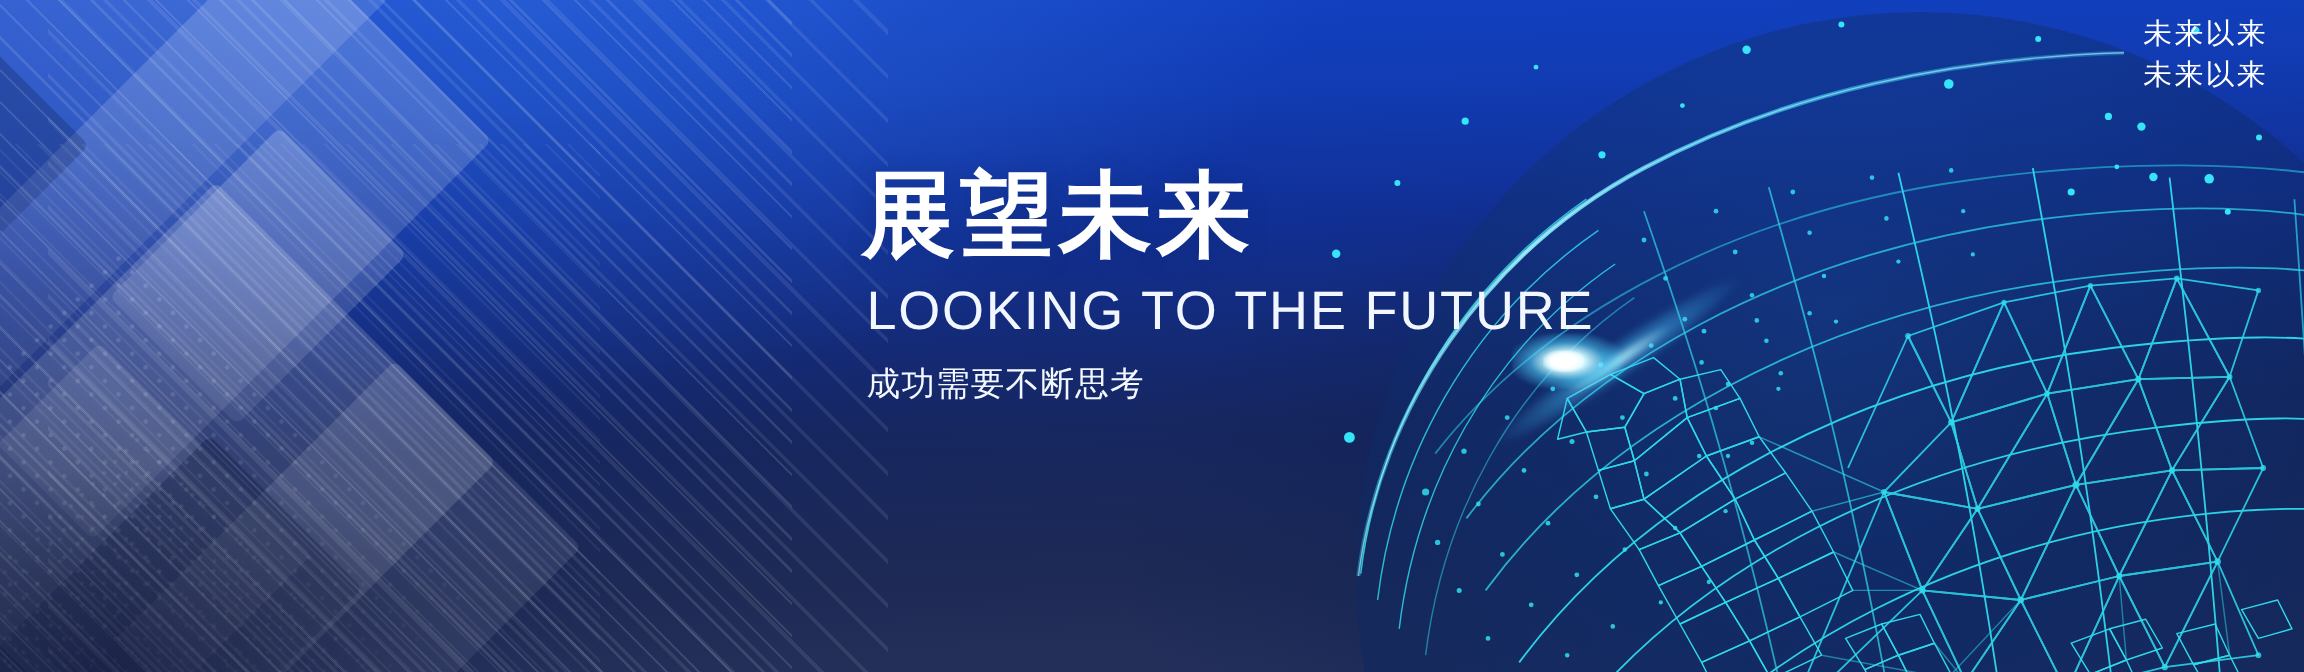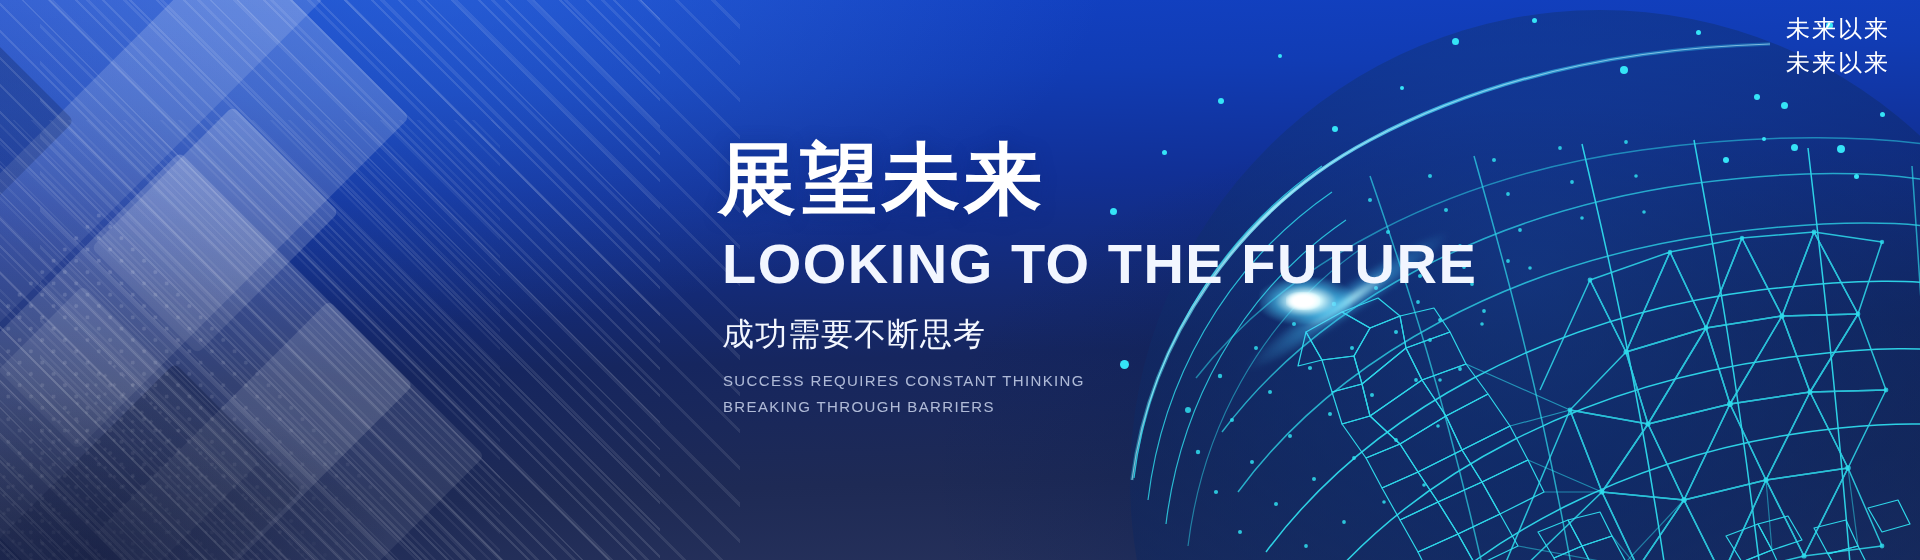--- a/index.html
+++ b/index.html
@@ -91,29 +91,29 @@
   .h1{
     margin:0;
     font-size:78px;line-height:1.02;
     font-weight:700;
     color:#ffffff;
     letter-spacing:4px;
     text-shadow:0 2px 18px rgba(10,40,120,.45);
   }
   .h2{
     margin:16px 0 0 4px;
-    font-size:56px;line-height:1.0;
-    font-weight:700;
+    font-size:45px;line-height:1.0;
+    font-weight:400;
     color:#f2f6ff;
     letter-spacing:1.5px;
     white-space:nowrap;
   }
   .cn-sub{
     margin:20px 0 0 4px;
-    font-size:32px;line-height:1.38;
+    font-size:28px;line-height:1.38;
     font-weight:300;
     color:#f3f7ff;
     letter-spacing:1px;
   }
   .cn-sub div{white-space:nowrap;}
   .en-sub{
     margin:12px 0 0 5px;
     font-size:15px;line-height:1.78;
     font-weight:400;
     color:rgba(214,224,246,.80);
@@ -436,19 +436,15 @@
   <div class="spark" style="left:1837px;top:145px;width:8px;height:8px;"></div>
   <div class="spark" style="left:1723px;top:157px;width:6px;height:6px;"></div>
   <div class="spark" style="left:1854px;top:174px;width:5px;height:5px;"></div>
 
   <div class="textblock">
     <h1 class="h1">展望未来</h1>
     <div class="h2">LOOKING TO THE FUTURE</div>
     <div class="cn-sub">
       <div>成功需要不断思考</div>
     </div>
-    <div class="en-sub">
-      <div>SUCCESS REQUIRES CONSTANT THINKING</div>
-      <div>BREAKING THROUGH BARRIERS</div>
-    </div>
   </div>
 
 </div>
 
 </body></html>

